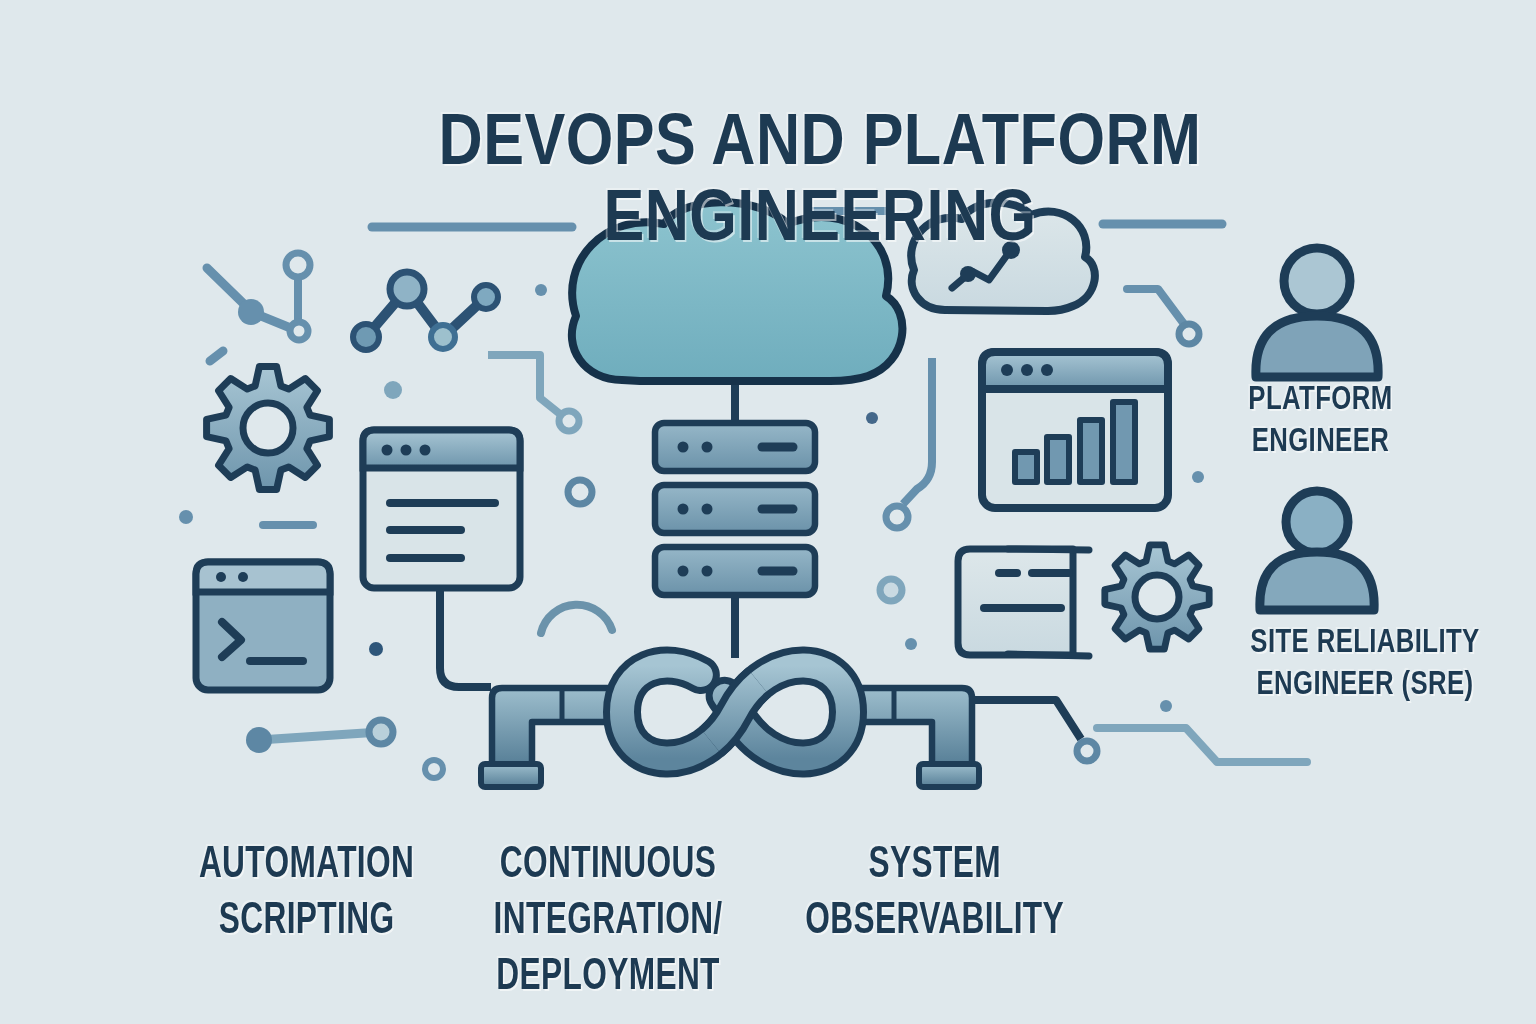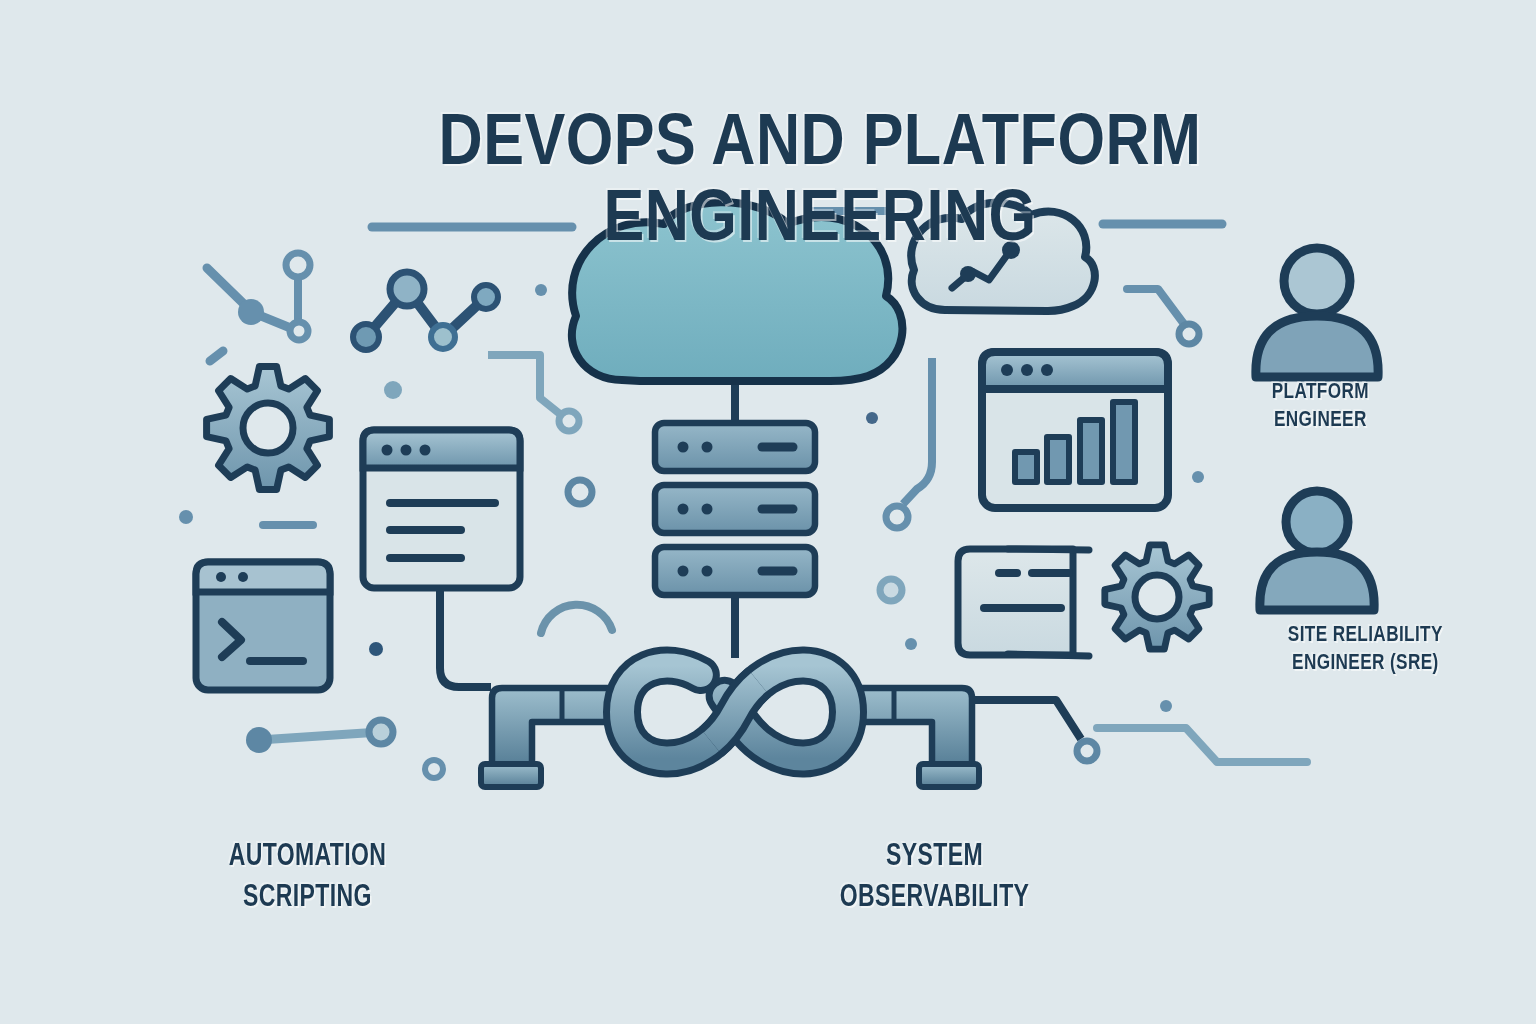--- a/index.html
+++ b/index.html
@@ -11,22 +11,22 @@
   .lbl{
     position:absolute;text-align:center;color:#1d3a52;font-weight:bold;
     text-shadow:2px 2px 0 rgba(255,255,255,.55), -2px -2px 0 rgba(255,255,255,.35);
   }
   .cond{
     display:inline-block;transform:scaleX(0.72);transform-origin:50% 50%;
     white-space:pre-line;line-height:1.27;letter-spacing:.5px;
   }
   .title-wrap{left:120px;right:16px;top:66px;font-size:72px;margin-top:36px;}
   .title-wrap .cond{transform:scaleX(0.85);line-height:1.05;}
-  .cat{font-size:32px;width:440px;}
-  .role{font-size:22px;width:400px;}
+  .cat{font-size:44px;width:440px;}
+  .role{font-size:33px;width:400px;}
   .role .cond{transform:scaleX(0.78);}
 </style>
 </head>
 <body>
 
 <div class="canvas">
 
 <svg class="scene" width="1536" height="1024" viewBox="0 0 1536 1024">
   <defs>
     <linearGradient id="gTeal" x1="0" y1="0" x2="0" y2="1">
@@ -247,18 +247,23 @@
   </div>
   <div class="lbl role" style="left:1165px;top:620px;">
     <span class="cond">SITE RELIABILITY
 ENGINEER (SRE)</span>
   </div>
 
   <div class="lbl cat" style="left:87px;top:834px;">
     <span class="cond">AUTOMATION
 SCRIPTING</span>
   </div>
+  <div class="lbl cat" style="left:388px;top:834px;">
+    <span class="cond">CONTINUOUS
+INTEGRATION/
+DEPLOYMENT</span>
+  </div>
   <div class="lbl cat" style="left:715px;top:834px;text-align:center;">
     <span class="cond">SYSTEM
 OBSERVABILITY</span>
   </div>
 
 </div>
 
 </body></html>

